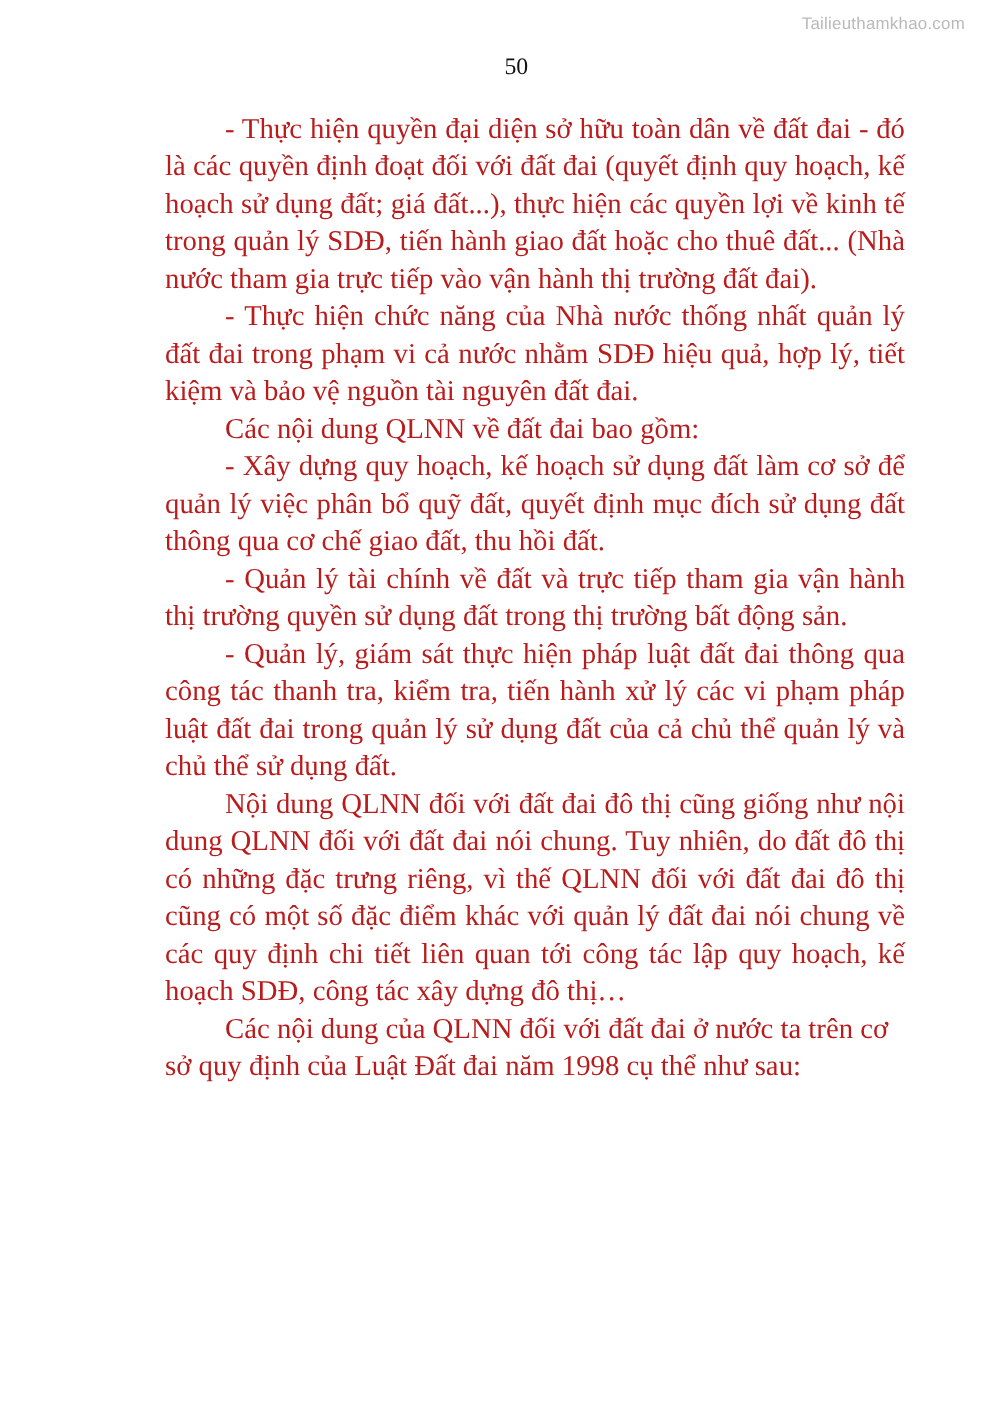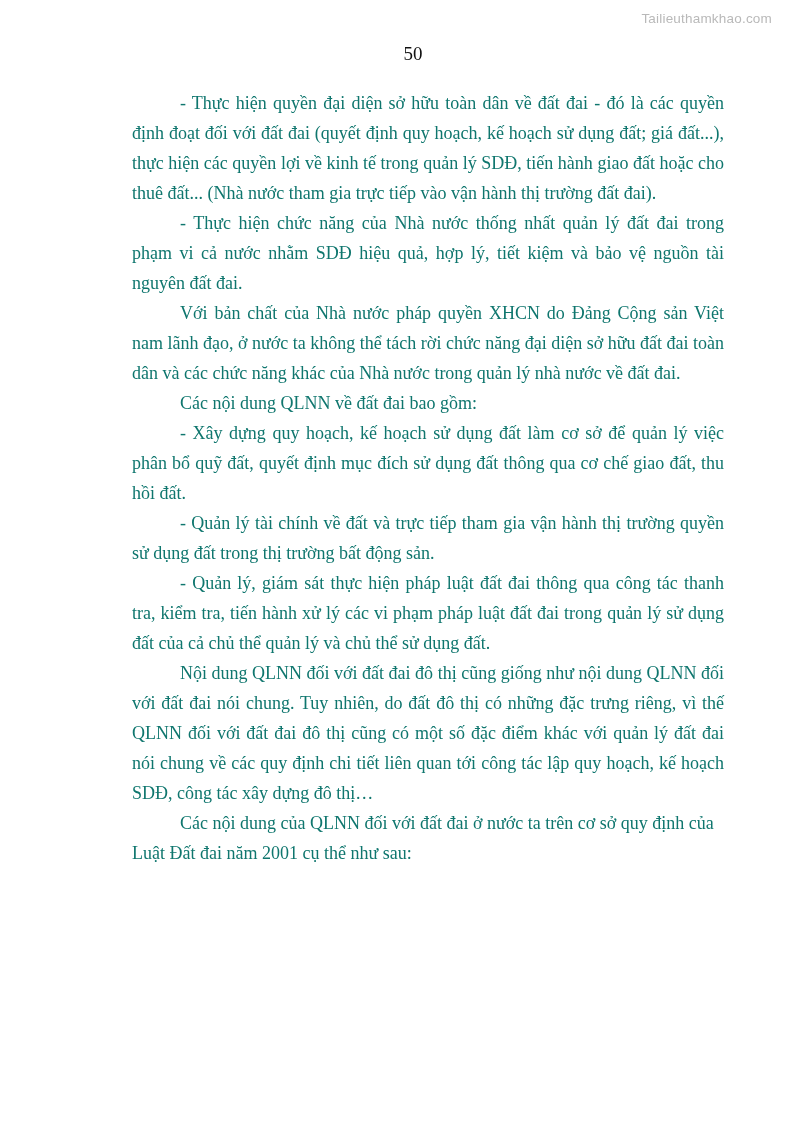--- a/index.html
+++ b/index.html
@@ -43,47 +43,46 @@
   }
   .content {
     position: absolute;
     left: 132px;
     top: 88px;
     width: 592px;
   }
   p.para {
     margin: 0;
     padding: 0;
-    font-size: 18px;
+    font-size: 23px;
     line-height: 30px;
     text-align: justify;
     text-justify: inter-word;
     text-indent: 48px;
-    color: #0f766e;
+    color: #b91c1c;
     font-family: Liberation Serif, serif;
     -webkit-font-smoothing: antialiased;
   }
   p.para:last-child {
     text-align: left;
   }
 </style>
 </head>
 <body>
 
 <div class="page">
 
   <div class="watermark">Tailieuthamkhao.com</div>
 
   <div class="page-number">50</div>
 
   <div class="content">
     <p class="para">- Thực hiện quyền đại diện sở hữu toàn dân về đất đai - đó là các quyền định đoạt đối với đất đai (quyết định quy hoạch, kế hoạch sử dụng đất; giá đất...), thực hiện các quyền lợi về kinh tế trong quản lý SDĐ, tiến hành giao đất hoặc cho thuê đất... (Nhà nước tham gia trực tiếp vào vận hành thị trường đất đai).</p>
     <p class="para">- Thực hiện chức năng của Nhà nước thống nhất quản lý đất đai trong phạm vi cả nước nhằm SDĐ hiệu quả, hợp lý, tiết kiệm và bảo vệ nguồn tài nguyên đất đai.</p>
-    <p class="para">Với bản chất của Nhà nước pháp quyền XHCN do Đảng Cộng sản Việt nam lãnh đạo, ở nước ta không thể tách rời chức năng đại diện sở hữu đất đai toàn dân và các chức năng khác của Nhà nước trong quản lý nhà nước về đất đai.</p>
     <p class="para">Các nội dung QLNN về đất đai bao gồm:</p>
     <p class="para">- Xây dựng quy hoạch, kế hoạch sử dụng đất làm cơ sở để quản lý việc phân bổ quỹ đất, quyết định mục đích sử dụng đất thông qua cơ chế giao đất, thu hồi đất.</p>
     <p class="para">- Quản lý tài chính về đất và trực tiếp tham gia vận hành thị trường quyền sử dụng đất trong thị trường bất động sản.</p>
     <p class="para">- Quản lý, giám sát thực hiện pháp luật đất đai thông qua công tác thanh tra, kiểm tra, tiến hành xử lý các vi phạm pháp luật đất đai trong quản lý sử dụng đất của cả chủ thể quản lý và chủ thể sử dụng đất.</p>
     <p class="para">Nội dung QLNN đối với đất đai đô thị cũng giống như nội dung QLNN đối với đất đai nói chung. Tuy nhiên, do đất đô thị có những đặc trưng riêng, vì thế QLNN đối với đất đai đô thị cũng có một số đặc điểm khác với quản lý đất đai nói chung về các quy định chi tiết liên quan tới công tác lập quy hoạch, kế hoạch SDĐ, công tác xây dựng đô thị…</p>
-    <p class="para">Các nội dung của QLNN đối với đất đai ở nước ta trên cơ sở quy định của Luật Đất đai năm 2001 cụ thể như sau:</p>
+    <p class="para">Các nội dung của QLNN đối với đất đai ở nước ta trên cơ sở quy định của Luật Đất đai năm 1998 cụ thể như sau:</p>
   </div>
 
 </div>
 
 </body></html>

